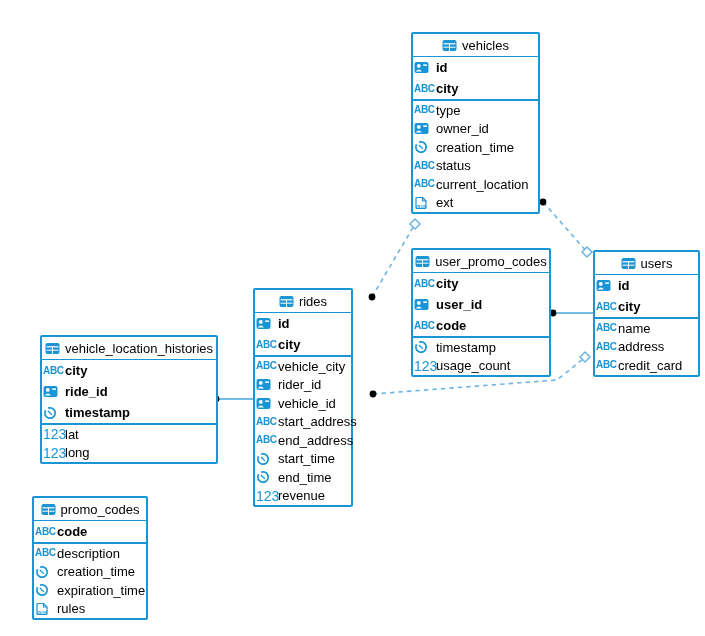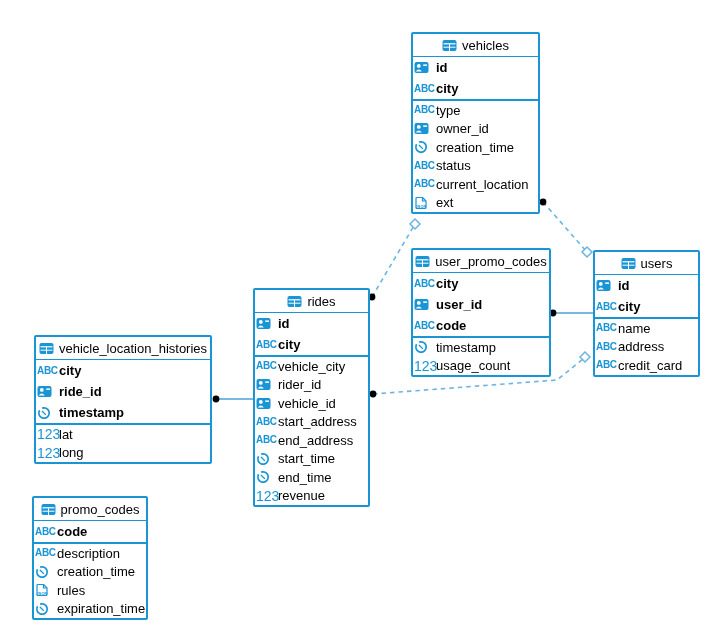--- a/index.html
+++ b/index.html
@@ -261,21 +261,21 @@
           <span>address</span>
         </div>
         <div class="row">
           <span class="icon-box">
             <span class="txticon">ABC</span>
           </span>
           <span>credit_card</span>
         </div>
       </div>
     </div>
-    <div class="tbl" style="left: 253px; top: 288px; width: 117px; text-align: right;">
+    <div class="tbl" style="left: 253px; top: 288px; width: 100px; text-align: right;">
       <div class="tbl-header">
         <span class="icon-box" style="flex: 0 0 15px; width: 15px;">
           <svg width="15" height="13" viewBox="0 0 15 13">
             <rect x="0.5" y="1" width="14" height="11" rx="2" fill="#1995d6"></rect>
             <line x1="1.5" y1="4.8" x2="13.5" y2="4.8" stroke="#fff" stroke-width="1.2"></line>
             <line x1="1.5" y1="8.2" x2="13.5" y2="8.2" stroke="#fff" stroke-width="1"></line>
             <line x1="7.5" y1="4.8" x2="7.5" y2="12" stroke="#fff" stroke-width="1"></line>
           </svg>
         </span>
         <span>rides</span>
@@ -361,21 +361,21 @@
           <span>end_time</span>
         </div>
         <div class="row">
           <span class="icon-box">
             <span class="txticon num">123</span>
           </span>
           <span>revenue</span>
         </div>
       </div>
     </div>
-    <div class="tbl" style="left: 34px; top: 335px; width: 178px;">
+    <div class="tbl" style="left: 40px; top: 335px; width: 178px;">
       <div class="tbl-header">
         <span class="icon-box" style="flex: 0 0 15px; width: 15px;">
           <svg width="15" height="13" viewBox="0 0 15 13">
             <rect x="0.5" y="1" width="14" height="11" rx="2" fill="#1995d6"></rect>
             <line x1="1.5" y1="4.8" x2="13.5" y2="4.8" stroke="#fff" stroke-width="1.2"></line>
             <line x1="1.5" y1="8.2" x2="13.5" y2="8.2" stroke="#fff" stroke-width="1"></line>
             <line x1="7.5" y1="4.8" x2="7.5" y2="12" stroke="#fff" stroke-width="1"></line>
           </svg>
         </span>
         <span>vehicle_location_histories</span>
@@ -453,36 +453,36 @@
         </div>
         <div class="row">
           <span class="icon-box">
             <svg width="14" height="14" viewBox="0 0 14 14">
               <circle cx="7" cy="7" r="5.2" fill="none" stroke="#1995d6" stroke-width="1.7" stroke-dasharray="28.5 4.2" transform="rotate(-111 7 7)"></circle>
               <line x1="7" y1="7" x2="4.9" y2="5.1" stroke="#1995d6" stroke-width="1.3"></line>
               <line x1="7" y1="7" x2="8.9" y2="8.9" stroke="#1995d6" stroke-width="1.3"></line>
             </svg>
           </span>
           <span>creation_time</span>
+        </div>
+        <div class="row">
+          <span class="icon-box">
+            <svg width="14" height="14" viewBox="0 0 14 14">
+              <circle cx="7" cy="7" r="5.2" fill="none" stroke="#1995d6" stroke-width="1.7" stroke-dasharray="28.5 4.2" transform="rotate(-111 7 7)"></circle>
+              <line x1="7" y1="7" x2="4.9" y2="5.1" stroke="#1995d6" stroke-width="1.3"></line>
+              <line x1="7" y1="7" x2="8.9" y2="8.9" stroke="#1995d6" stroke-width="1.3"></line>
+            </svg>
+          </span>
+          <span>expiration_time</span>
         </div>
         <div class="row">
           <span class="icon-box">
             <svg width="14" height="14" viewBox="0 0 14 14">
               <path d="M3 1.5 h5.5 l3.5 3.5 v6.5 q0 1 -1 1 h-8 q-1 0 -1 -1 V2.5 q0 -1 1 -1 z" fill="#fff" stroke="#1995d6" stroke-width="1.2" stroke-linejoin="round"></path>
               <path d="M8.5 1.5 v3.5 h3.5" fill="none" stroke="#1995d6" stroke-width="1.2"></path>
               <text x="7" y="11.6" font-size="4" font-weight="bold" text-anchor="middle" fill="#1995d6" font-family="Liberation Sans, sans-serif">JSON</text>
             </svg>
           </span>
           <span>rules</span>
         </div>
-        <div class="row">
-          <span class="icon-box">
-            <svg width="14" height="14" viewBox="0 0 14 14">
-              <circle cx="7" cy="7" r="5.2" fill="none" stroke="#1995d6" stroke-width="1.7" stroke-dasharray="28.5 4.2" transform="rotate(-111 7 7)"></circle>
-              <line x1="7" y1="7" x2="4.9" y2="5.1" stroke="#1995d6" stroke-width="1.3"></line>
-              <line x1="7" y1="7" x2="8.9" y2="8.9" stroke="#1995d6" stroke-width="1.3"></line>
-            </svg>
-          </span>
-          <span>expiration_time</span>
-        </div>
       </div>
     </div>
   </div>
 
 </body></html>

